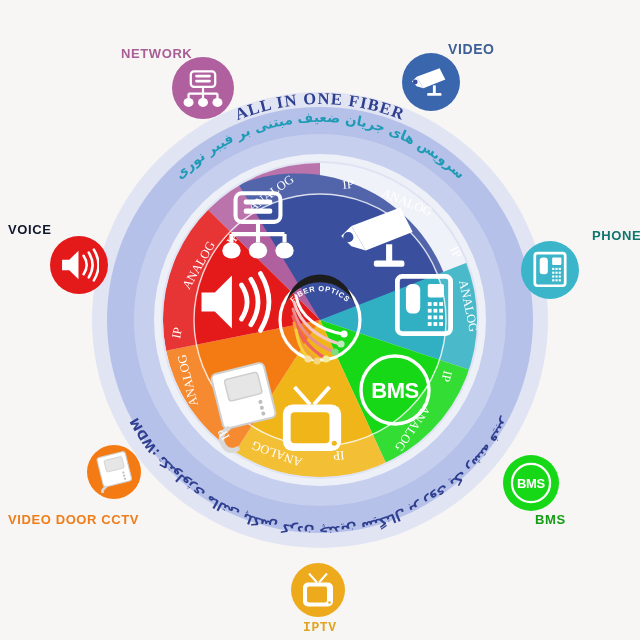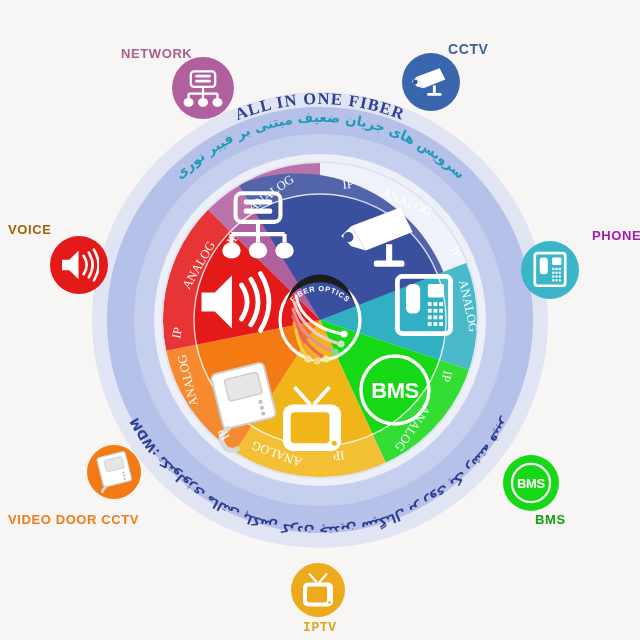--- a/index.html
+++ b/index.html
@@ -28,33 +28,33 @@
   }
 
   
   #badge-network { left:172px; top:57px; width:62px; height:62px; background:#b0609f; }
   #label-network { left:121px; top:46px; font-size:13px; color:#a85f96;text-align:center; }
   
   #badge-cctv { left:402px; top:53px; width:58px; height:58px; background:#3a66ae; }
   #label-cctv { left:448px; top:41px; font-size:14px; color:#3f6096; }
   
   #badge-phone { left:521px; top:241px; width:58px; height:58px; background:#3ab5c9; }
-  #label-phone { left:592px; top:228px; font-size:13px; color:#a21caf; }
+  #label-phone { left:592px; top:228px; font-size:13px; color:#0f766e; }
   
   #badge-bms { left:503px; top:455px; width:56px; height:56px; background:#17d817; }
   #label-bms { left:535px; top:512px; font-size:13px; color:#149c14; }
   
   #badge-iptv { left:291px; top:563px; width:54px; height:54px; background:#edaa1c; }
   #label-iptv { left:303px; top:620px; font-size:13px; color:#e0a520;font-family:Liberation Mono, monospace; }
   
   #badge-vdp { left:87px; top:445px; width:54px; height:54px; background:#f47a14; }
   #label-vdp { left:8px; top:512px; font-size:13px; color:#ef7d19; }
   
   #badge-voice { left:50px; top:236px; width:58px; height:58px; background:#e41919; }
-  #label-voice { left:8px; top:222px; font-size:13px; color:#a16207; }
+  #label-voice { left:8px; top:222px; font-size:13px; color:#0f172a; }
 
   
   .cap-green {
     position:absolute; left:0; right:0; text-align:center;
     font-size:13px; color:#7ec81e; font-weight:bold;
     direction:rtl;
   }
   #cap-software { top:531px; }
 </style>
 </head>
@@ -267,21 +267,21 @@
       <use href="#ic-network"></use>
     </svg>
   </div>
   <div class="badge-label" id="label-network">NETWORK</div>
 
   <div class="badge" id="badge-cctv">
     <svg width="42" height="42" viewBox="-44 -30 88 74">
       <use href="#ic-cctv"></use>
     </svg>
   </div>
-  <div class="badge-label" id="label-cctv">CCTV</div>
+  <div class="badge-label" id="label-cctv">VIDEO</div>
 
   <div class="badge" id="badge-phone">
     <svg width="36" height="38" viewBox="-32 -34 64 70">
       <use href="#ic-deskphone"></use>
     </svg>
   </div>
   <div class="badge-label" id="label-phone">PHONE</div>
 
   <div class="badge" id="badge-bms">
     <svg width="52" height="52" viewBox="-30 -30 60 60">

